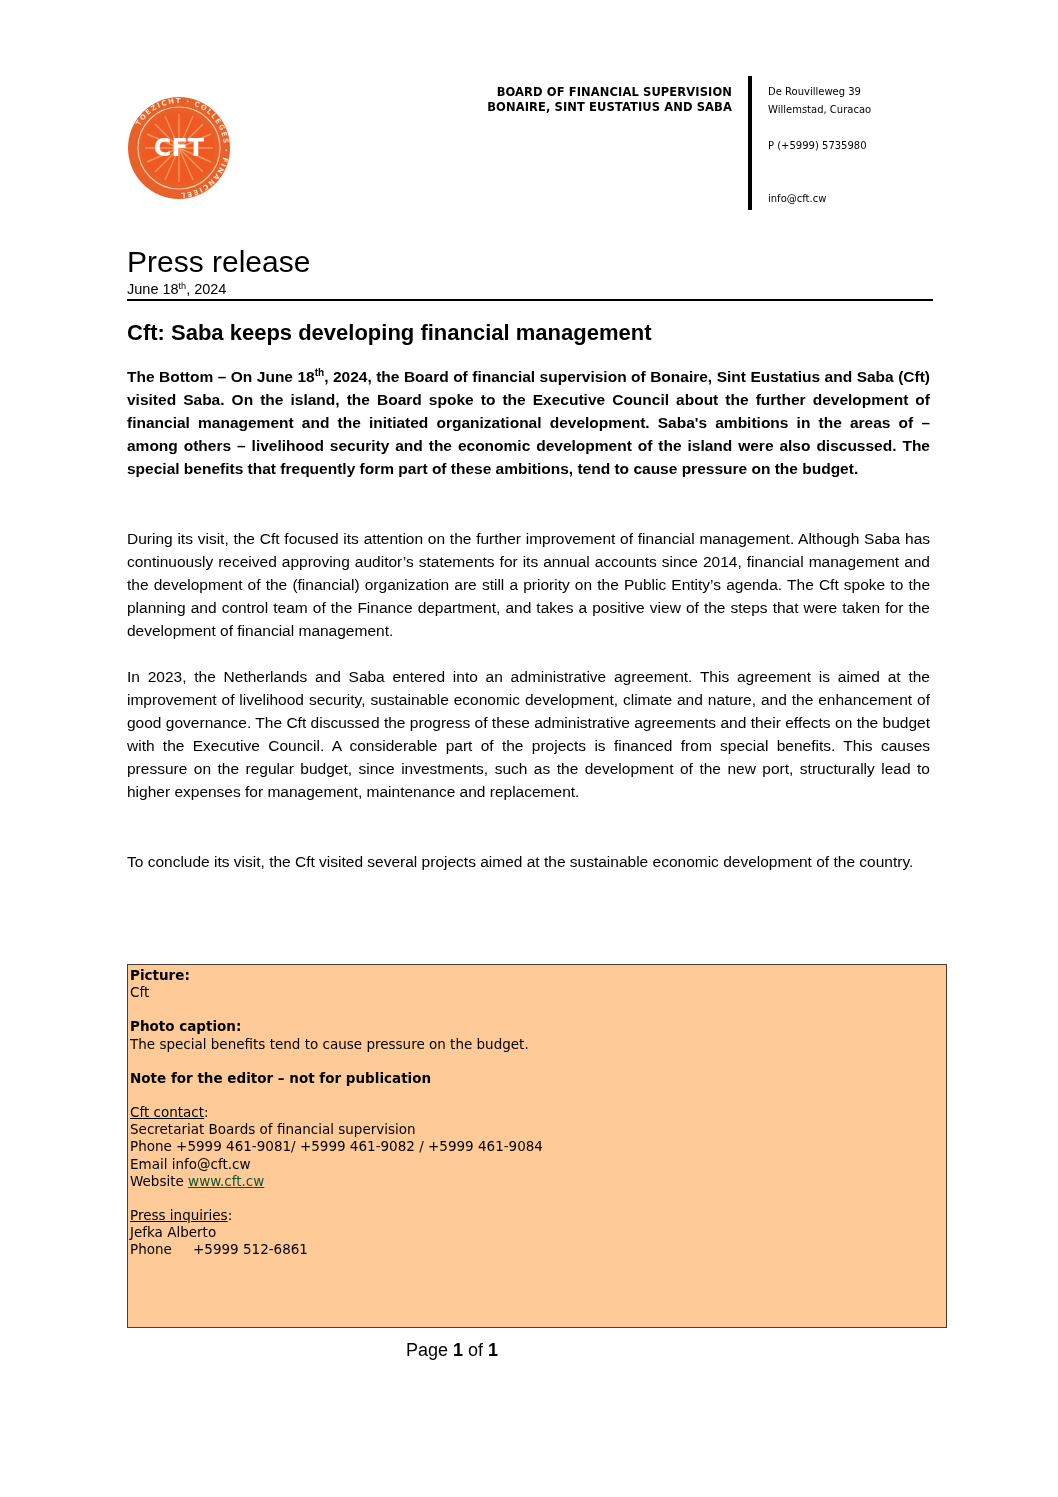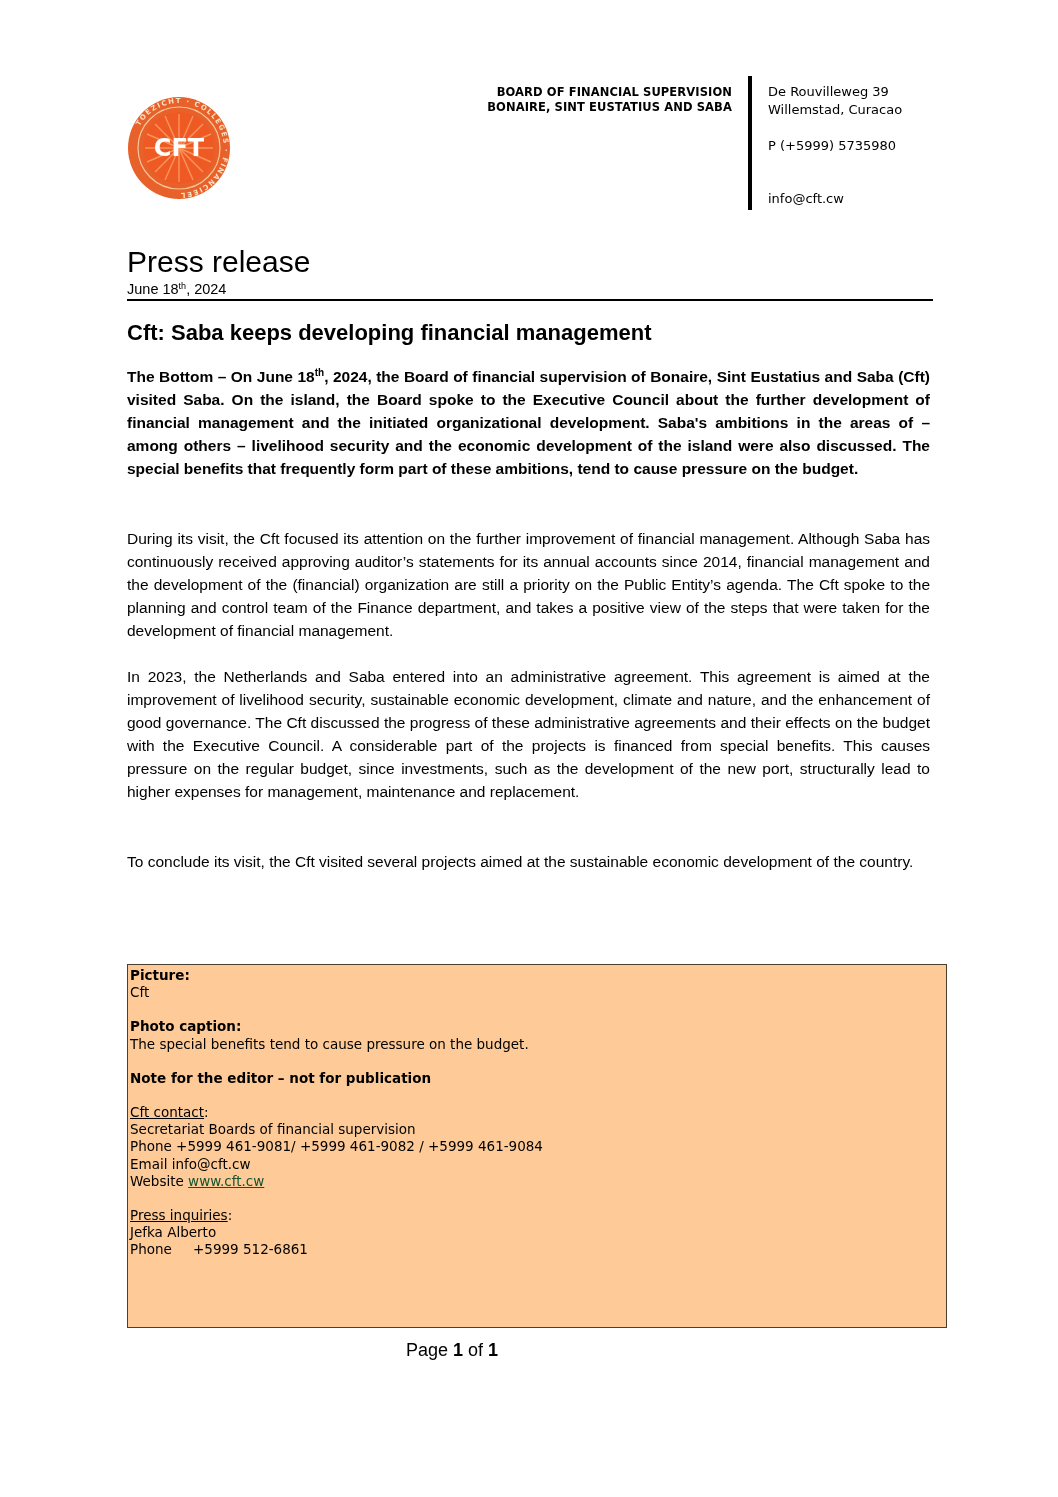--- a/index.html
+++ b/index.html
@@ -4,21 +4,21 @@
   <style>
     * { box-sizing: border-box; margin: 0; padding: 0; }
     html, body { width: 1058px; height: 1497px; background: #ffffff; }
     body { position: relative; font-family: "DejaVu Sans", sans-serif; color: #000; }
 
     .logo { position: absolute; left: 127px; top: 96px; width: 104px; height: 104px; }
 
     .org { position: absolute; right: 326px; top: 85px; text-align: right;
            font-family: "DejaVu Sans", sans-serif; font-weight: bold; font-size: 11.5px; line-height: 15px; letter-spacing: 0.1px; }
     .vbar { position: absolute; left: 748px; top: 76px; width: 4px; height: 134px; background: #000; }
-    .addr { position: absolute; left: 768px; top: 83px; font-size: 13px; line-height: 18px; font-family: "DejaVu Sans", sans-serif; }
+    .addr { position: absolute; left: 768px; top: 83px; font-size: 10px; line-height: 18px; font-family: "DejaVu Sans", sans-serif; }
     .addr .gap { height: 18px; }
     .addr .gap2 { height: 35px; }
 
     .pr-title { position: absolute; left: 127px; top: 244px; font-family: "Liberation Sans", sans-serif;
                 font-size: 30px; line-height: 36px; font-weight: normal; }
     .pr-date { position: absolute; left: 127px; top: 280px; font-family: "Liberation Sans", sans-serif; font-size: 14.5px; line-height: 18px; }
     .pr-date sup { font-size: 9px; vertical-align: 5px; line-height: 0; }
     .hr { position: absolute; left: 127px; top: 299px; width: 806px; height: 2px; background: #000; }
 
     .headline { position: absolute; left: 127px; top: 319px; font-family: "Liberation Sans", sans-serif;

